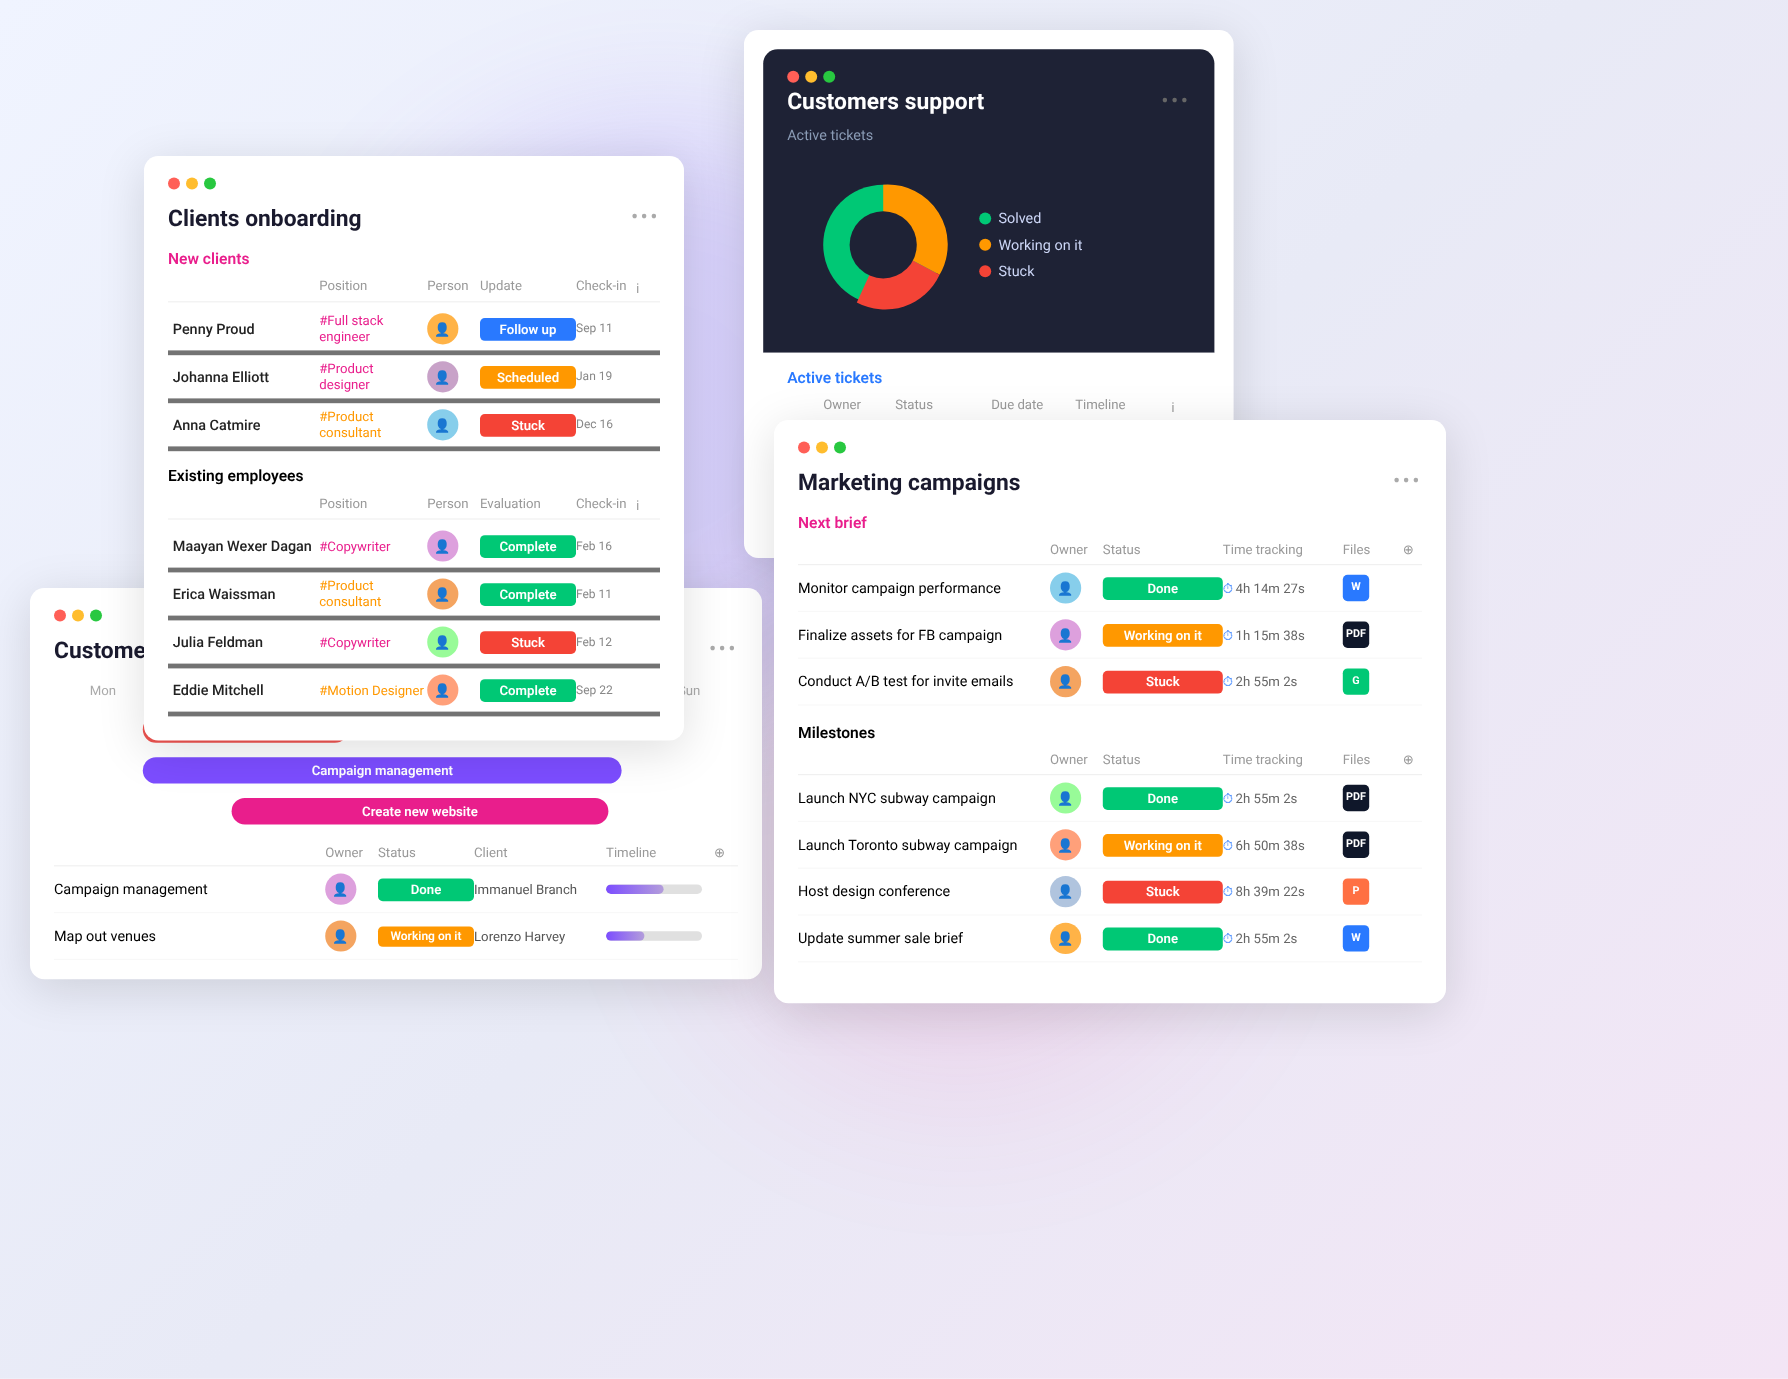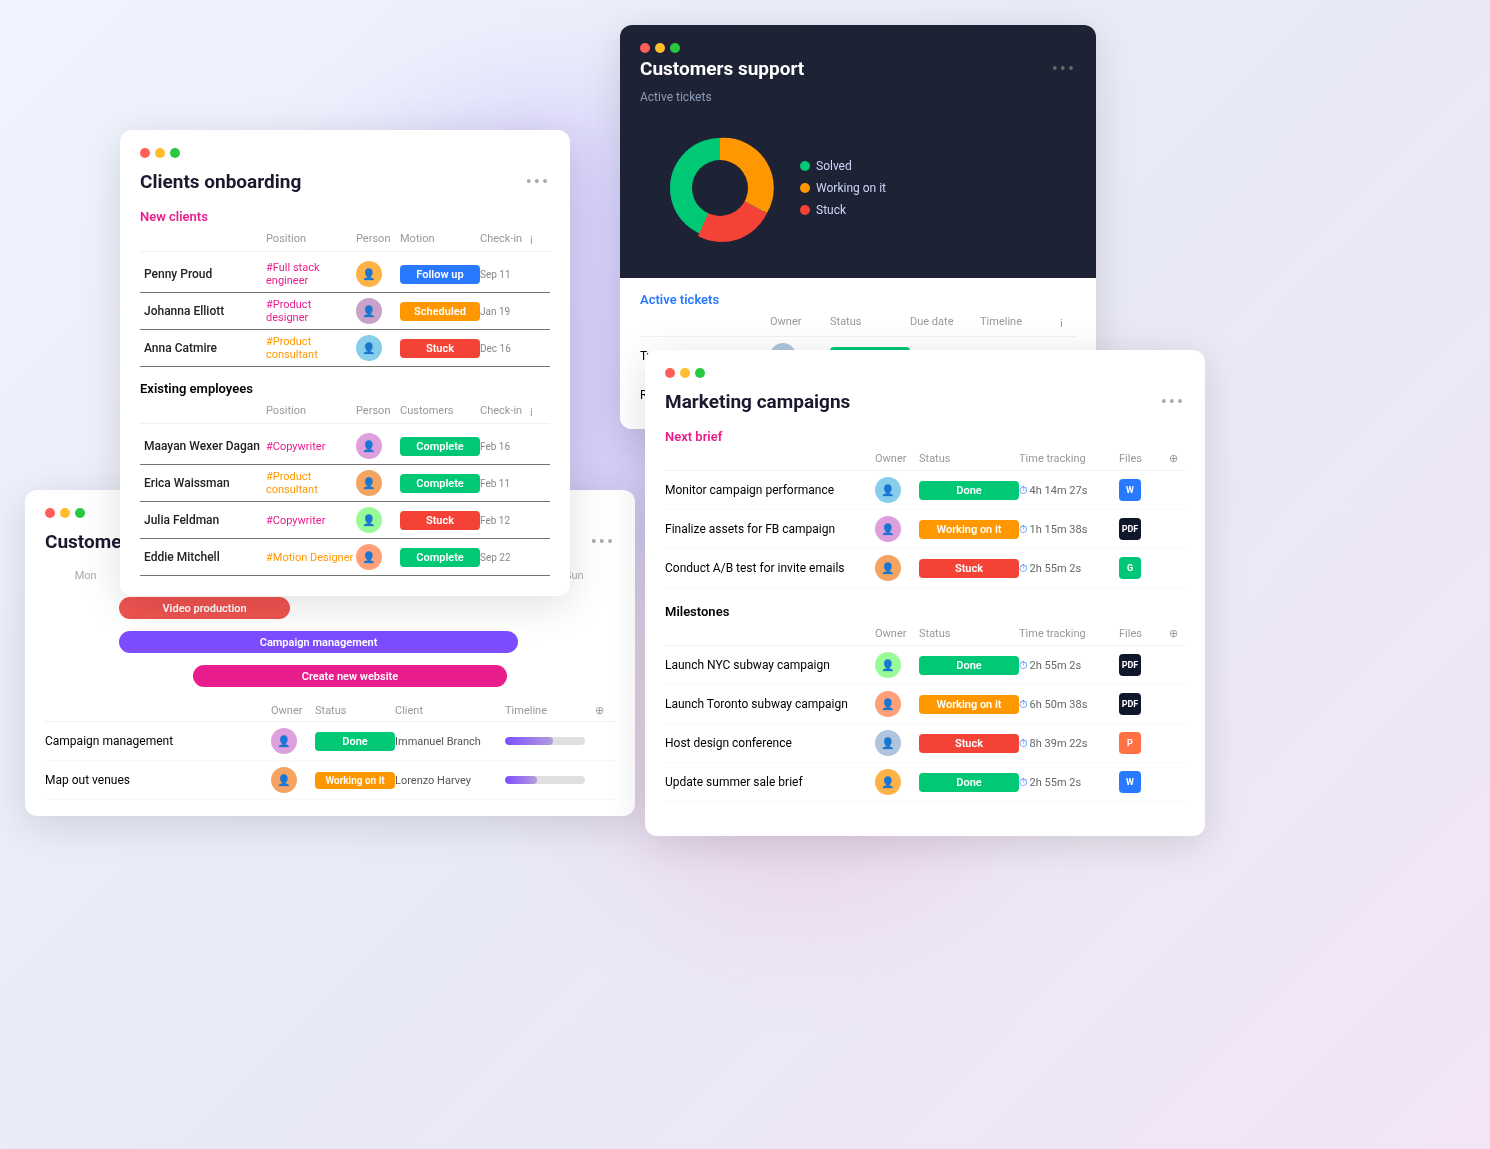--- a/index.html
+++ b/index.html
@@ -74,21 +74,21 @@
       border-bottom: 1px solid #f0f0f0;
       margin-bottom: 4px;
     }
     .clients-header { grid-template-columns: 1fr 90px 44px 80px 50px 16px; }
     .employees-header { grid-template-columns: 1fr 90px 44px 80px 50px 16px; }
 
     .table-row {
       display: grid;
       align-items: center;
       padding: 5px 4px;
-      border-bottom: 1px solid #737373;
+      border-bottom: 4px solid #737373;
       font-size: 12px;
     }
     .clients-row { grid-template-columns: 1fr 90px 44px 80px 50px 16px; }
 
     .name-cell { color: #222; font-weight: 500; font-size: 12px; }
     .position-cell { font-size: 11px; }
     .pos-pink { color: #e91e8c; }
     .pos-orange { color: #ff9800; }
     .avatar {
       width: 26px; height: 26px;
@@ -118,22 +118,22 @@
     .badge-blue { background: #2979ff; }
     .badge-orange { background: #ff9800; }
     .badge-red { background: #f44336; }
     .badge-green { background: #00c875; }
 
     .checkin-cell { font-size: 10px; color: #888; }
 
     
     #card-support {
       top: 25px; left: 620px;
-      width: 476px;
-      padding: 0;
+      width: 408px;
+      padding: 16px;
       z-index: 2;
     }
     .support-top {
       background: #1e2235;
       border-radius: 12px 12px 0 0;
       padding: 18px 20px 20px;
     }
     .support-title {
       color: #fff;
       font-size: 19px;
@@ -342,21 +342,21 @@
   <div class="card-header">
     <span class="card-title">Clients onboarding</span>
     <span class="three-dots">•••</span>
   </div>
 
   <div class="section-label pink">New clients</div>
   <div class="table-header clients-header">
     <span></span>
     <span>Position</span>
     <span>Person</span>
-    <span>Motion</span>
+    <span>Update</span>
     <span>Check-in</span>
     <span>ℹ</span>
   </div>
 
   <div class="table-row clients-row">
     <span class="name-cell">Penny Proud</span>
     <span class="position-cell pos-pink">#Full stack engineer</span>
     <div class="avatar a1">👤</div>
     <span class="stage-badge badge-blue">Follow up</span>
     <span class="checkin-cell">Sep 11</span>
@@ -378,21 +378,21 @@
     <span class="checkin-cell">Dec 16</span>
     <span></span>
   </div>
 
   <div style="margin-top:14px;">
     <div class="section-label blue">Existing employees</div>
     <div class="table-header employees-header">
       <span></span>
       <span>Position</span>
       <span>Person</span>
-      <span>Customers</span>
+      <span>Evaluation</span>
       <span>Check-in</span>
       <span>ℹ</span>
     </div>
     <div class="table-row clients-row">
       <span class="name-cell">Maayan Wexer Dagan</span>
       <span class="position-cell pos-pink">#Copywriter</span>
       <div class="avatar a4">👤</div>
       <span class="stage-badge badge-green">Complete</span>
       <span class="checkin-cell">Feb 16</span>
       <span></span>

